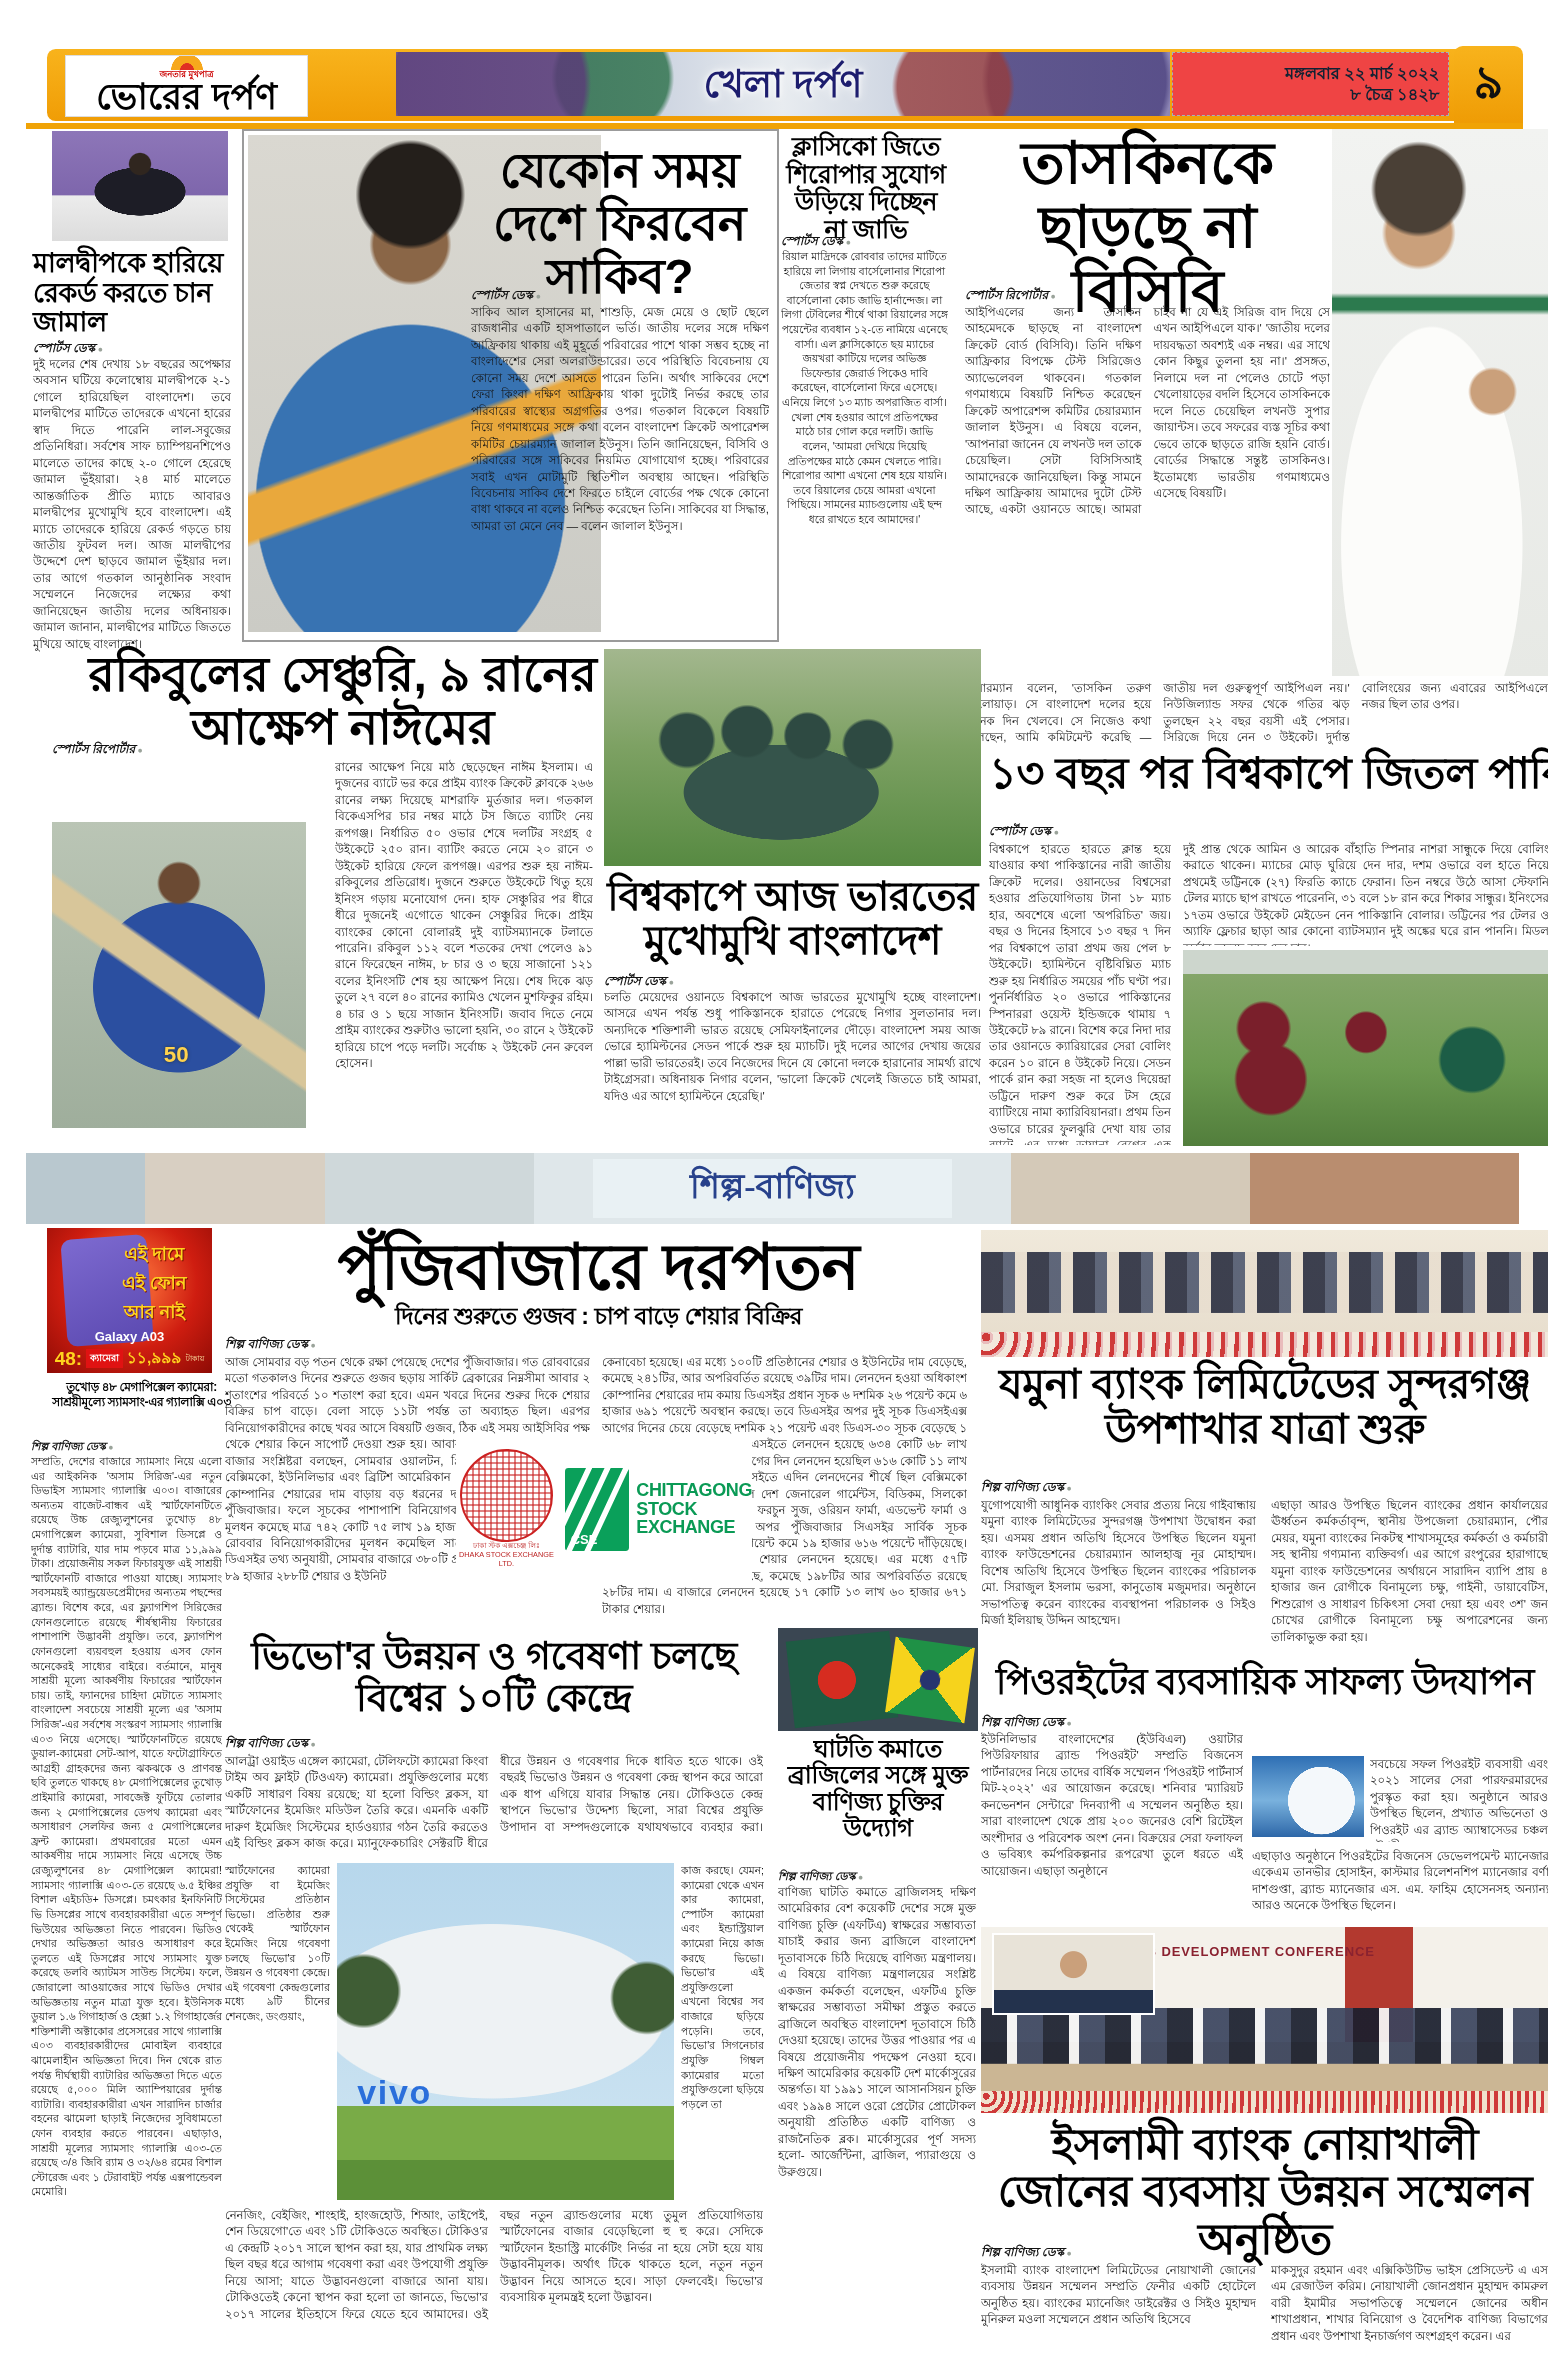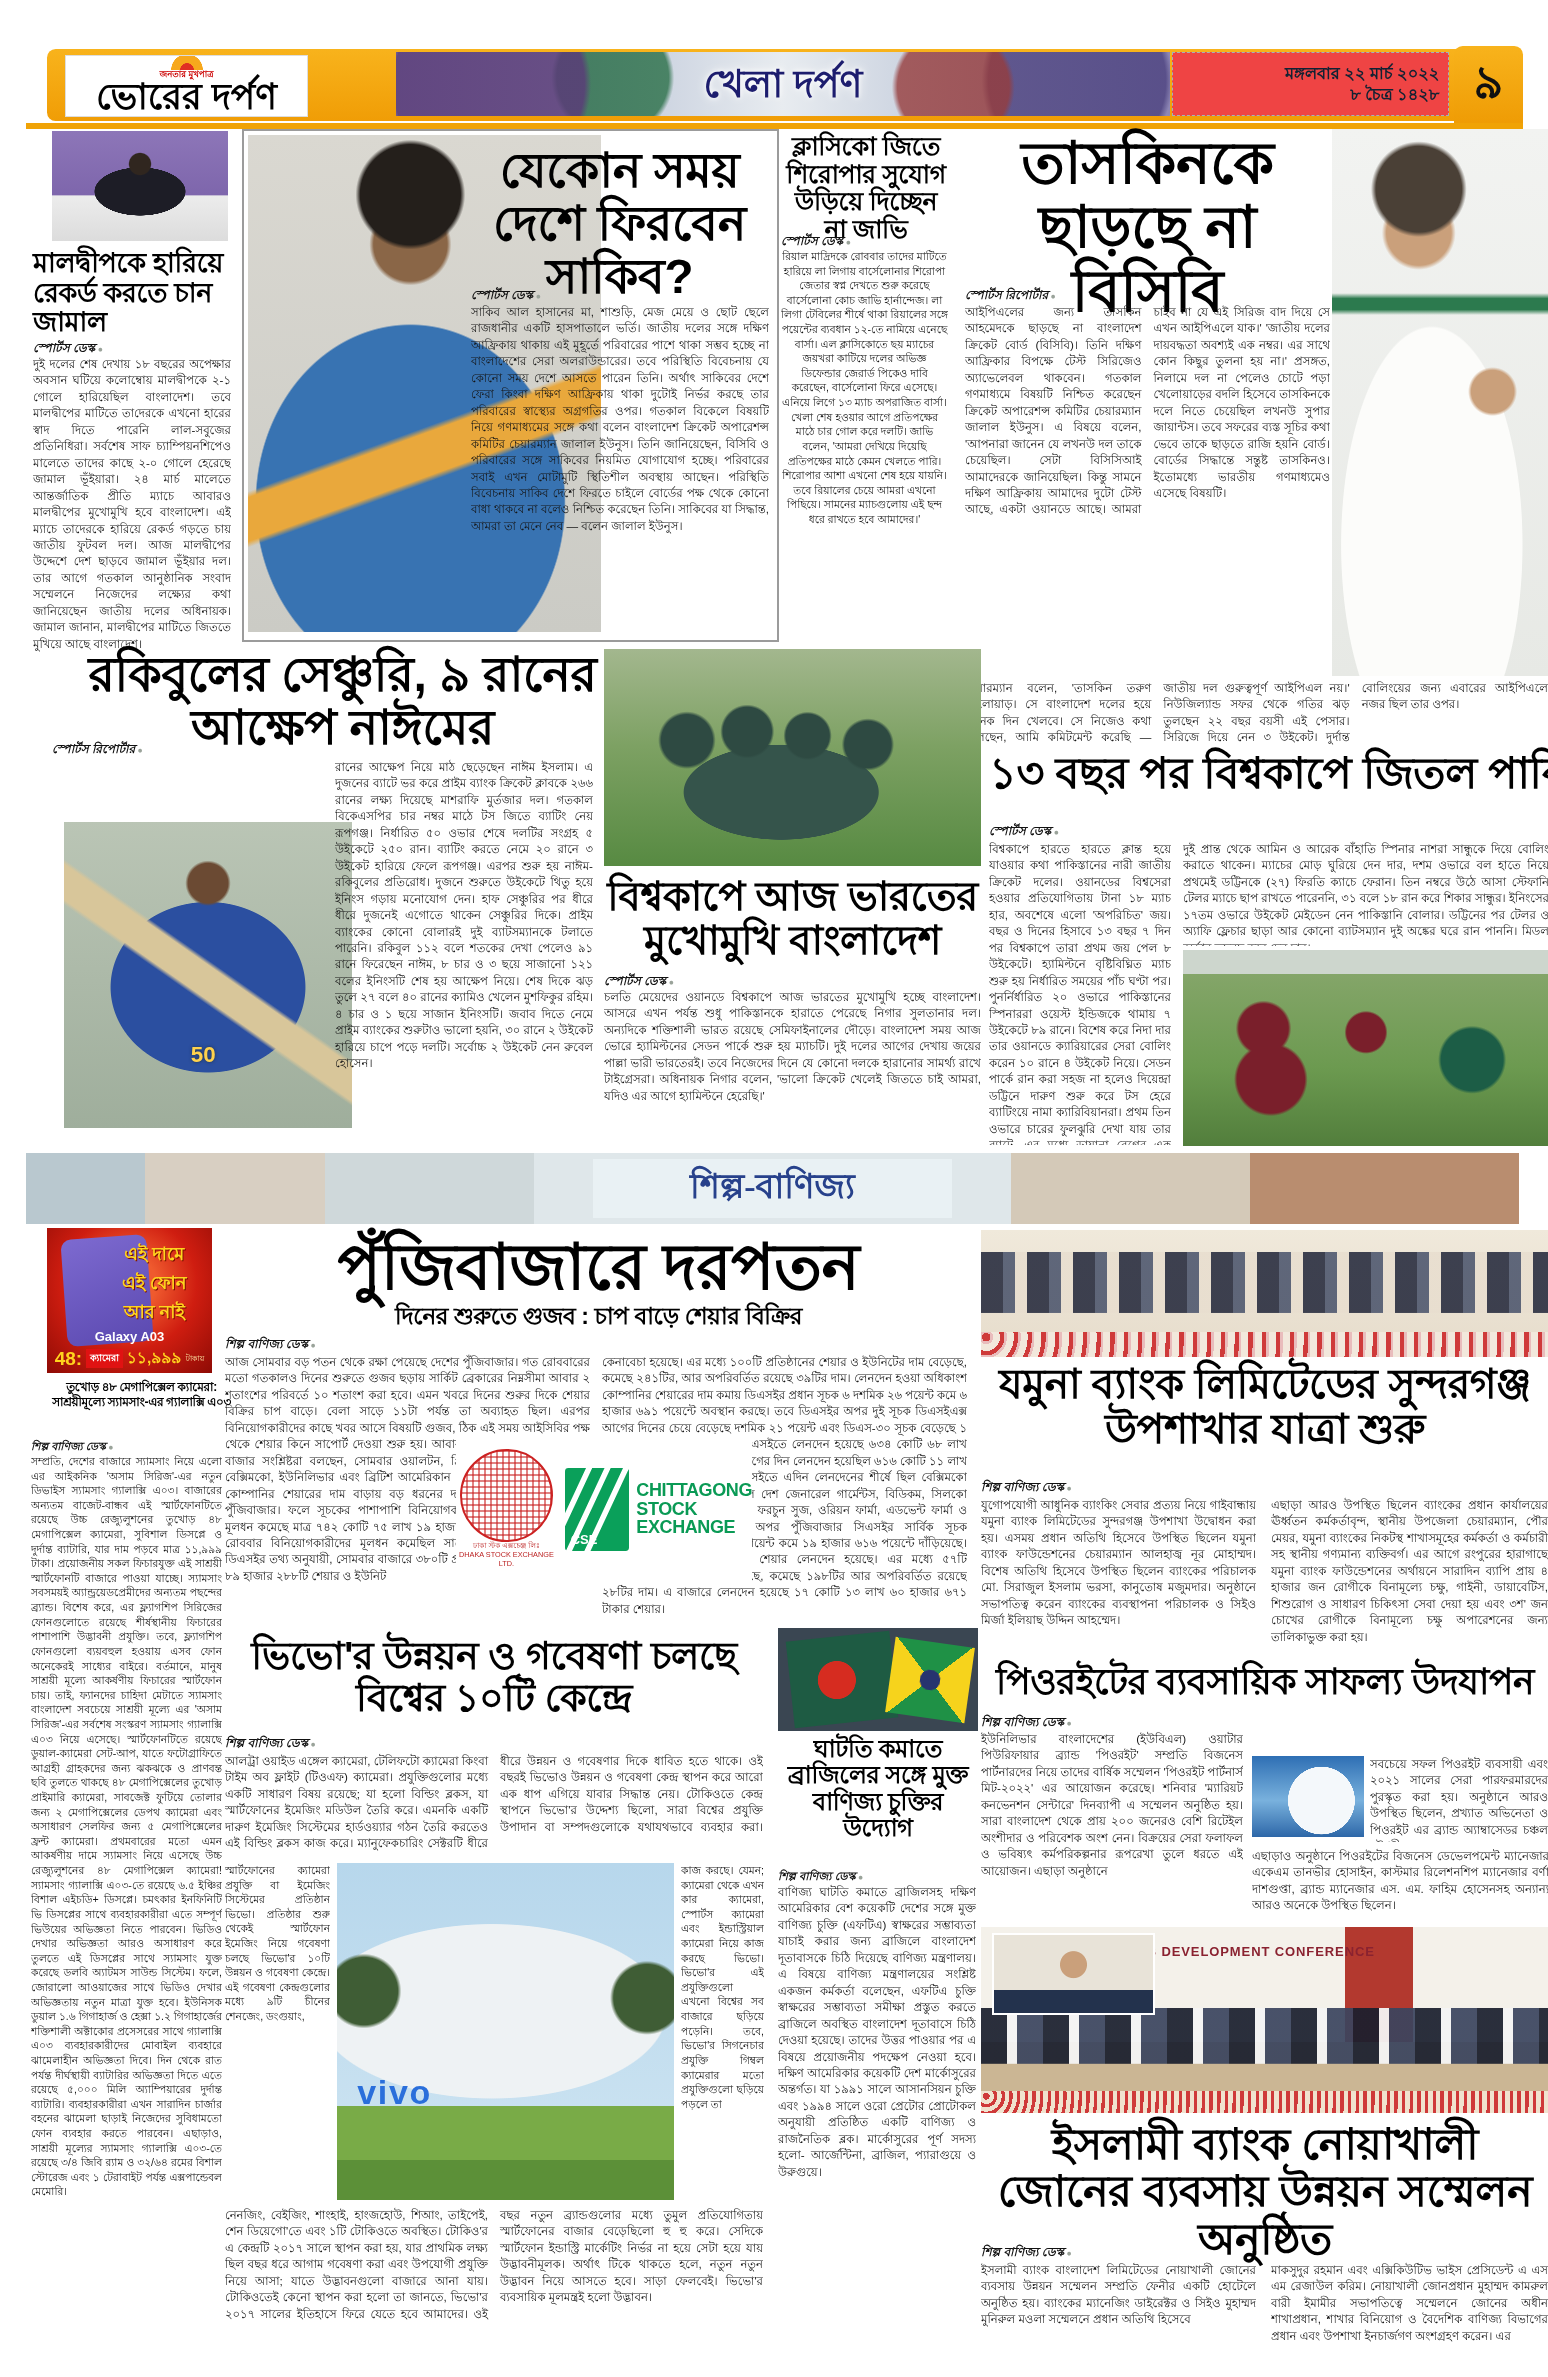--- a/index.html
+++ b/index.html
@@ -178,21 +178,21 @@
   <div class="abs bd sm ctr" style="left:781px;top:249px;width:167px;height:389px;text-align:center;">রিয়াল মাদ্রিদকে রোববার তাদের মাটিতে হারিয়ে লা লিগায় বার্সেলোনার শিরোপা জেতার স্বপ্ন দেখতে শুরু করেছে বার্সেলোনা কোচ জাভি হার্নান্দেজ। লা লিগা টেবিলের শীর্ষে থাকা রিয়ালের সঙ্গে পয়েন্টের ব্যবধান ১২-তে নামিয়ে এনেছে বার্সা। এল ক্লাসিকোতে ছয় ম্যাচের জয়খরা কাটিয়ে দলের অভিজ্ঞ ডিফেন্ডার জেরার্ড পিকেও দাবি করেছেন, বার্সেলোনা ফিরে এসেছে। এনিয়ে লিগে ১৩ ম্যাচ অপরাজিত বার্সা। খেলা শেষ হওয়ার আগে প্রতিপক্ষের মাঠে চার গোল করে দলটি। জাভি বলেন, 'আমরা দেখিয়ে দিয়েছি প্রতিপক্ষের মাঠে কেমন খেলতে পারি। শিরোপার আশা এখনো শেষ হয়ে যায়নি। তবে রিয়ালের চেয়ে আমরা এখনো পিছিয়ে। সামনের ম্যাচগুলোয় এই ছন্দ ধরে রাখতে হবে আমাদের।'</div>
 
   <div class="abs hl ctr" style="left:965px;top:131px;width:365px;font-size:58px;">তাসকিনকে ছাড়ছে না বিসিবি</div>
   <div class="abs by" style="left:965px;top:286px;">স্পোর্টস রিপোর্টার</div>
   <div class="abs bd cols2" style="left:965px;top:304px;width:365px;height:335px;">আইপিএলের জন্য তাসকিন আহমেদকে ছাড়ছে না বাংলাদেশ ক্রিকেট বোর্ড (বিসিবি)। তিনি দক্ষিণ আফ্রিকার বিপক্ষে টেস্ট সিরিজেও অ্যাভেলেবল থাকবেন। গতকাল গণমাধ্যমে বিষয়টি নিশ্চিত করেছেন ক্রিকেট অপারেশন্স কমিটির চেয়ারম্যান জালাল ইউনুস। এ বিষয়ে বলেন, 'আপনারা জানেন যে লখনউ দল তাকে চেয়েছিল। সেটা বিসিসিআই আমাদেরকে জানিয়েছিল। কিন্তু সামনে দক্ষিণ আফ্রিকায় আমাদের দুটো টেস্ট আছে, একটা ওয়ানডে আছে। আমরা চাইব না যে এই সিরিজ বাদ দিয়ে সে এখন আইপিএলে যাক।' 'জাতীয় দলের দায়বদ্ধতা অবশ্যই এক নম্বর। এর সাথে কোন কিছুর তুলনা হয় না।' প্রসঙ্গত, নিলামে দল না পেলেও চোটে পড়া খেলোয়াড়ের বদলি হিসেবে তাসকিনকে দলে নিতে চেয়েছিল লখনউ সুপার জায়ান্টস। তবে সফরের ব্যস্ত সূচির কথা ভেবে তাকে ছাড়তে রাজি হয়নি বোর্ড। বোর্ডের সিদ্ধান্তে সন্তুষ্ট তাসকিনও। ইতোমধ্যে ভারতীয় গণমাধ্যমেও এসেছে বিষয়টি।</div>
   <div class="abs bd cols3" style="left:965px;top:680px;width:583px;height:67px;">চেয়ারম্যান বলেন, 'তাসকিন তরুণ খেলোয়াড়। সে বাংলাদেশ দলের হয়ে অনেক দিন খেলবে। সে নিজেও কথা বলেছেন, আমি কমিটমেন্ট করেছি — জাতীয় দল গুরুত্বপূর্ণ আইপিএল নয়।' নিউজিল্যান্ড সফর থেকে গতির ঝড় তুলছেন ২২ বছর বয়সী এই পেসার। সিরিজে দিয়ে নেন ৩ উইকেট। দুর্দান্ত বোলিংয়ের জন্য এবারের আইপিএলে নজর ছিল তার ওপর।</div>
   <div class="ph ph-taskin" style="left:1332px;top:129px;width:217px;height:547px;"></div>
 
   <div class="abs hl ctr" style="left:33px;top:649px;width:619px;font-size:48px;">রকিবুলের সেঞ্চুরি, ৯ রানের আক্ষেপ নাঈমের</div>
   <div class="abs by" style="left:52px;top:740px;">স্পোর্টস রিপোর্টার</div>
-  <div class="ph ph-batsman" style="left:64px;top:822px;width:288px;height:306px;">
+  <div class="ph ph-batsman" style="left:52px;top:822px;width:254px;height:306px;">
     <span class="badge50">50</span>
   </div>
   <div class="abs bd" style="left:335px;top:759px;width:258px;height:385px;">রানের আক্ষেপ নিয়ে মাঠ ছেড়েছেন নাঈম ইসলাম। এ দুজনের ব্যাটে ভর করে প্রাইম ব্যাংক ক্রিকেট ক্লাবকে ২৬৬ রানের লক্ষ্য দিয়েছে মাশরাফি মুর্তজার দল। গতকাল বিকেএসপির চার নম্বর মাঠে টস জিতে ব্যাটিং নেয় রূপগঞ্জ। নির্ধারিত ৫০ ওভার শেষে দলটির সংগ্রহ ৫ উইকেটে ২৫০ রান। ব্যাটিং করতে নেমে ২০ রানে ৩ উইকেট হারিয়ে ফেলে রূপগঞ্জ। এরপর শুরু হয় নাঈম-রকিবুলের প্রতিরোধ। দুজনে শুরুতে উইকেটে থিতু হয়ে ইনিংস গড়ায় মনোযোগ দেন। হাফ সেঞ্চুরির পর ধীরে ধীরে দুজনেই এগোতে থাকেন সেঞ্চুরির দিকে। প্রাইম ব্যাংকের কোনো বোলারই দুই ব্যাটসম্যানকে টলাতে পারেনি। রকিবুল ১১২ বলে শতকের দেখা পেলেও ৯১ রানে ফিরেছেন নাঈম, ৮ চার ও ৩ ছয়ে সাজানো ১২১ বলের ইনিংসটি শেষ হয় আক্ষেপ নিয়ে। শেষ দিকে ঝড় তুলে ২৭ বলে ৪০ রানের ক্যামিও খেলেন মুশফিকুর রহিম। ৪ চার ও ১ ছয়ে সাজান ইনিংসটি। জবাব দিতে নেমে প্রাইম ব্যাংকের শুরুটাও ভালো হয়নি, ৩০ রানে ২ উইকেট হারিয়ে চাপে পড়ে দলটি। সর্বোচ্চ ২ উইকেট নেন রুবেল হোসেন।</div>
 
   <div class="ph ph-women" style="left:604px;top:649px;width:377px;height:217px;"></div>
   <div class="abs hl ctr" style="left:604px;top:874px;width:377px;font-size:40px;">বিশ্বকাপে আজ ভারতের মুখোমুখি বাংলাদেশ</div>
   <div class="abs by" style="left:604px;top:972px;">স্পোর্টস ডেস্ক</div>
   <div class="abs bd" style="left:604px;top:989px;width:377px;height:157px;">চলতি মেয়েদের ওয়ানডে বিশ্বকাপে আজ ভারতের মুখোমুখি হচ্ছে বাংলাদেশ। আসরে এখন পর্যন্ত শুধু পাকিস্তানকে হারাতে পেরেছে নিগার সুলতানার দল। অন্যদিকে শক্তিশালী ভারত রয়েছে সেমিফাইনালের দৌড়ে। বাংলাদেশ সময় আজ ভোরে হ্যামিল্টনের সেডন পার্কে শুরু হয় ম্যাচটি। দুই দলের আগের দেখায় জয়ের পাল্লা ভারী ভারতেরই। তবে নিজেদের দিনে যে কোনো দলকে হারানোর সামর্থ্য রাখে টাইগ্রেসরা। অধিনায়ক নিগার বলেন, 'ভালো ক্রিকেট খেলেই জিততে চাই আমরা, যদিও এর আগে হ্যামিল্টনে হেরেছি।'</div>
 
   <div class="abs hl ctr" style="left:989px;top:750px;width:559px;font-size:43px;white-space:nowrap;">১৩ বছর পর বিশ্বকাপে জিতল পাকিস্তানের মেয়েরা</div>

